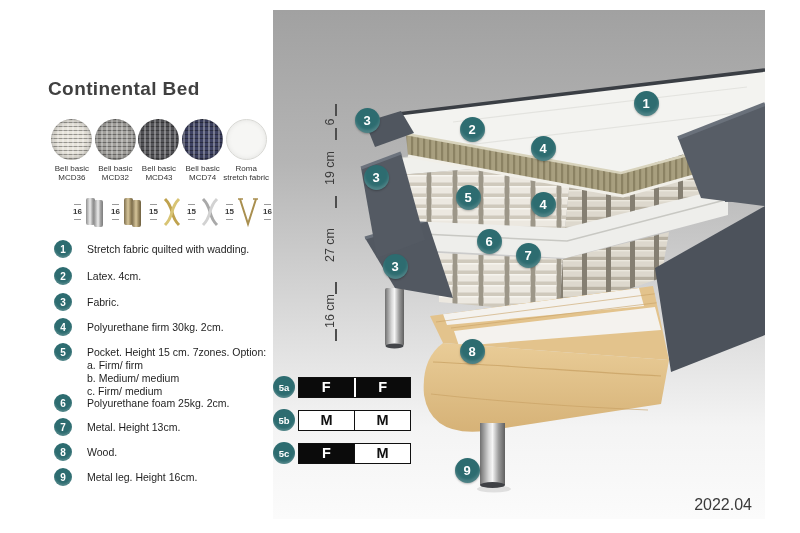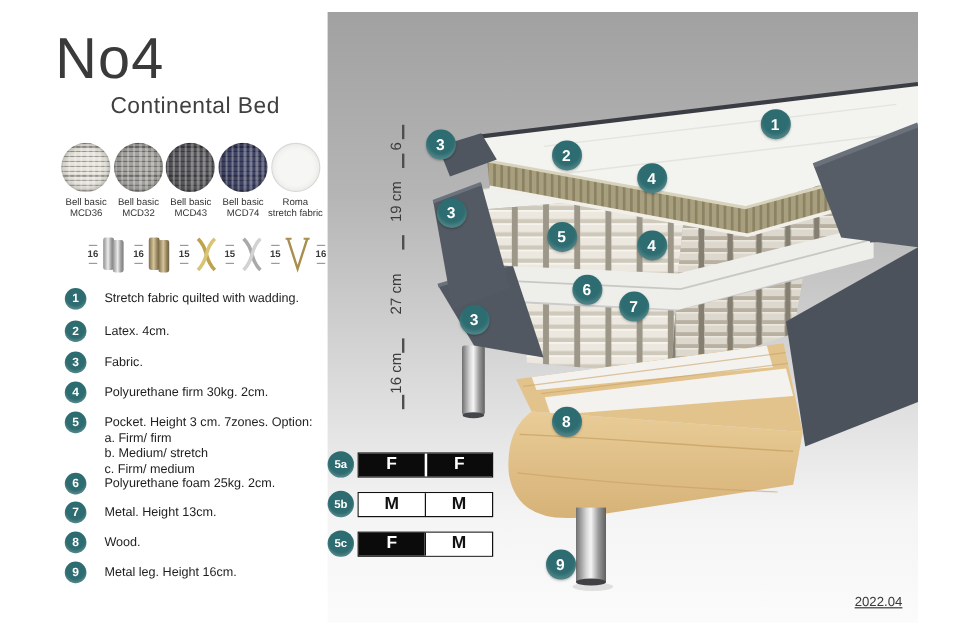--- a/index.html
+++ b/index.html
@@ -2,22 +2,22 @@
 <html><head>
 <meta charset="utf-8">
 <style>
   html,body{margin:0;padding:0;background:#fff;}
   #canvas{position:relative;width:800px;height:533px;background:#ffffff;overflow:hidden;
           font-family:"Liberation Sans","DejaVu Sans",sans-serif;}
 
   
   .title{position:absolute;left:46px;top:22px;font-size:48px;font-weight:200;
          letter-spacing:1px;color:#3a3a3a;}
-  .subtitle{position:absolute;left:48px;top:78px;font-size:19px;font-weight:400;
-            letter-spacing:.4px;color:#404040;margin-left:44px;}
+  .subtitle{position:absolute;left:48px;top:78px;font-size:19px;font-weight:700;
+            letter-spacing:.4px;color:#404040;}
 
   .fabrics{position:absolute;left:50px;top:119px;display:flex;width:218px;}
   .fabric{width:43.6px;display:flex;flex-direction:column;align-items:center;}
   .swatch{width:41px;height:41px;border-radius:50%;box-sizing:border-box;
           border:1px solid rgba(0,0,0,.18);
           box-shadow:inset 0 0 6px rgba(0,0,0,.25);}
   .weave{background-image:
       repeating-linear-gradient(90deg, rgba(255,255,255,.30) 0 2px, rgba(0,0,0,0) 2px 5px),
       repeating-linear-gradient(0deg, rgba(0,0,0,.35) 0 1px, rgba(0,0,0,0) 1px 4px);}
   .sw-36{background-color:#e6e3da;}
@@ -67,28 +67,27 @@
       box-shadow:inset 0 -2px 2px rgba(255,255,255,.18);}
   .fbar{width:113px;height:21px;margin-left:3px;display:flex;border:1.6px solid #101010;
         box-sizing:border-box;background:#fff;}
   .fcell{flex:1;display:flex;align-items:center;justify-content:center;
          font-size:14.5px;font-weight:bold;box-sizing:border-box;}
   .fdark{background:#0b0b0b;color:#fff;}
   .flight{background:#fff;color:#111;}
   .divw{border-left:2px solid #fff;}
   .divb{border-left:1.6px solid #111;}
 
-  .pdate{position:absolute;right:13px;top:486px;font-size:11px;color:#3a3a3a;text-decoration:underline;}
+  .pdate{position:absolute;right:13px;top:486px;font-size:16px;color:#3a3a3a;}
 </style>
 </head>
 <body>
 
 <div id="canvas">
 
-  <div class="title">No4</div>
   <div class="subtitle">Continental Bed</div>
 
   <div class="fabrics">
     <div class="fabric">
       <div class="swatch weave sw-36"></div>
       <div class="flabel"><span>Bell basic</span><br><span>MCD36</span></div>
     </div>
     <div class="fabric">
       <div class="swatch weave sw-32"></div>
       <div class="flabel"><span>Bell basic</span><br><span>MCD32</span></div>
@@ -191,24 +190,24 @@
     <div class="nbadge accent" style="background: rgb(45, 108, 112);">3</div>
     <div class="ftext">Fabric.</div>
   </div>
   <div class="frow" style="top:318px">
     <div class="nbadge accent" style="background: rgb(45, 108, 112);">4</div>
     <div class="ftext">Polyurethane firm 30kg. 2cm.</div>
   </div>
   <div class="frow" style="top:343px">
     <div class="nbadge accent" style="background: rgb(45, 108, 112);">5</div>
     <div class="ftext">
-      <span>Pocket. Height 3 cm. 7zones. Option:</span>
+      <span>Pocket. Height 15 cm. 7zones. Option:</span>
       <div class="fopts">
         <div>a. Firm/ firm</div>
-        <div>b. Medium/ stretch</div>
+        <div>b. Medium/ medium</div>
         <div>c. Firm/ medium</div>
       </div>
     </div>
   </div>
   <div class="frow" style="top:394px">
     <div class="nbadge accent" style="background: rgb(45, 108, 112);">6</div>
     <div class="ftext">Polyurethane foam 25kg. 2cm.</div>
   </div>
   <div class="frow" style="top:418px">
     <div class="nbadge accent" style="background: rgb(45, 108, 112);">7</div>

